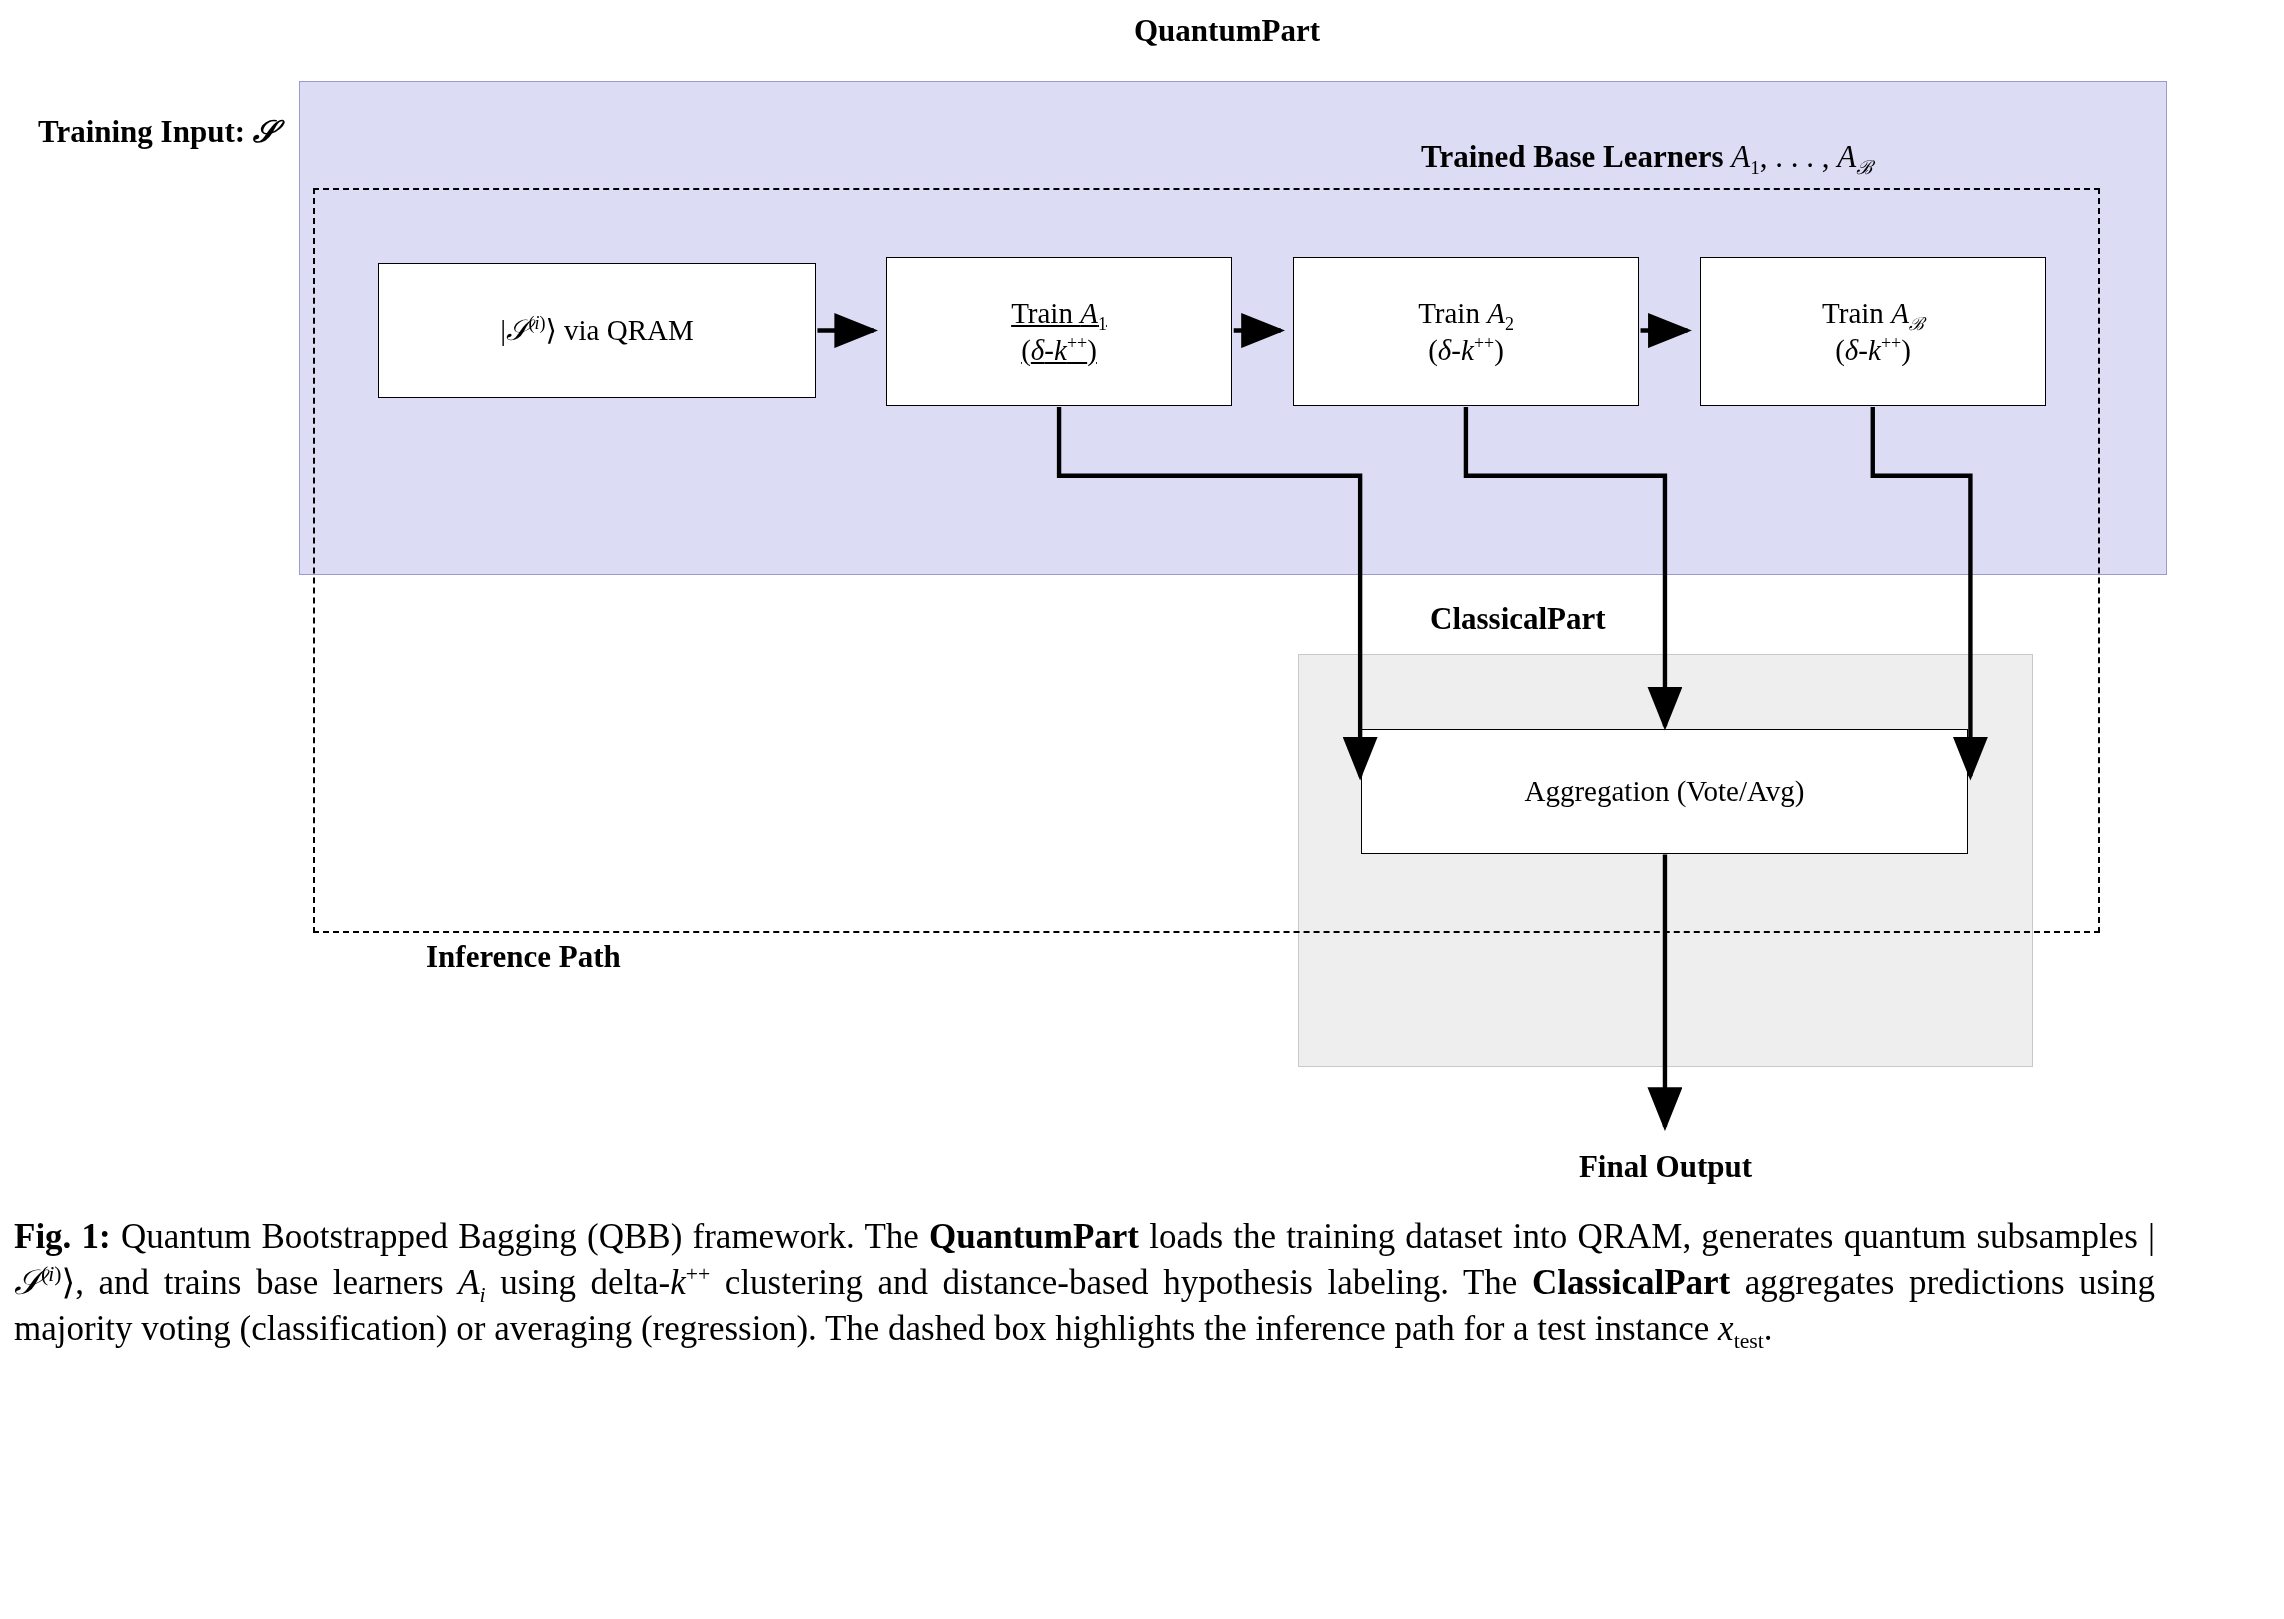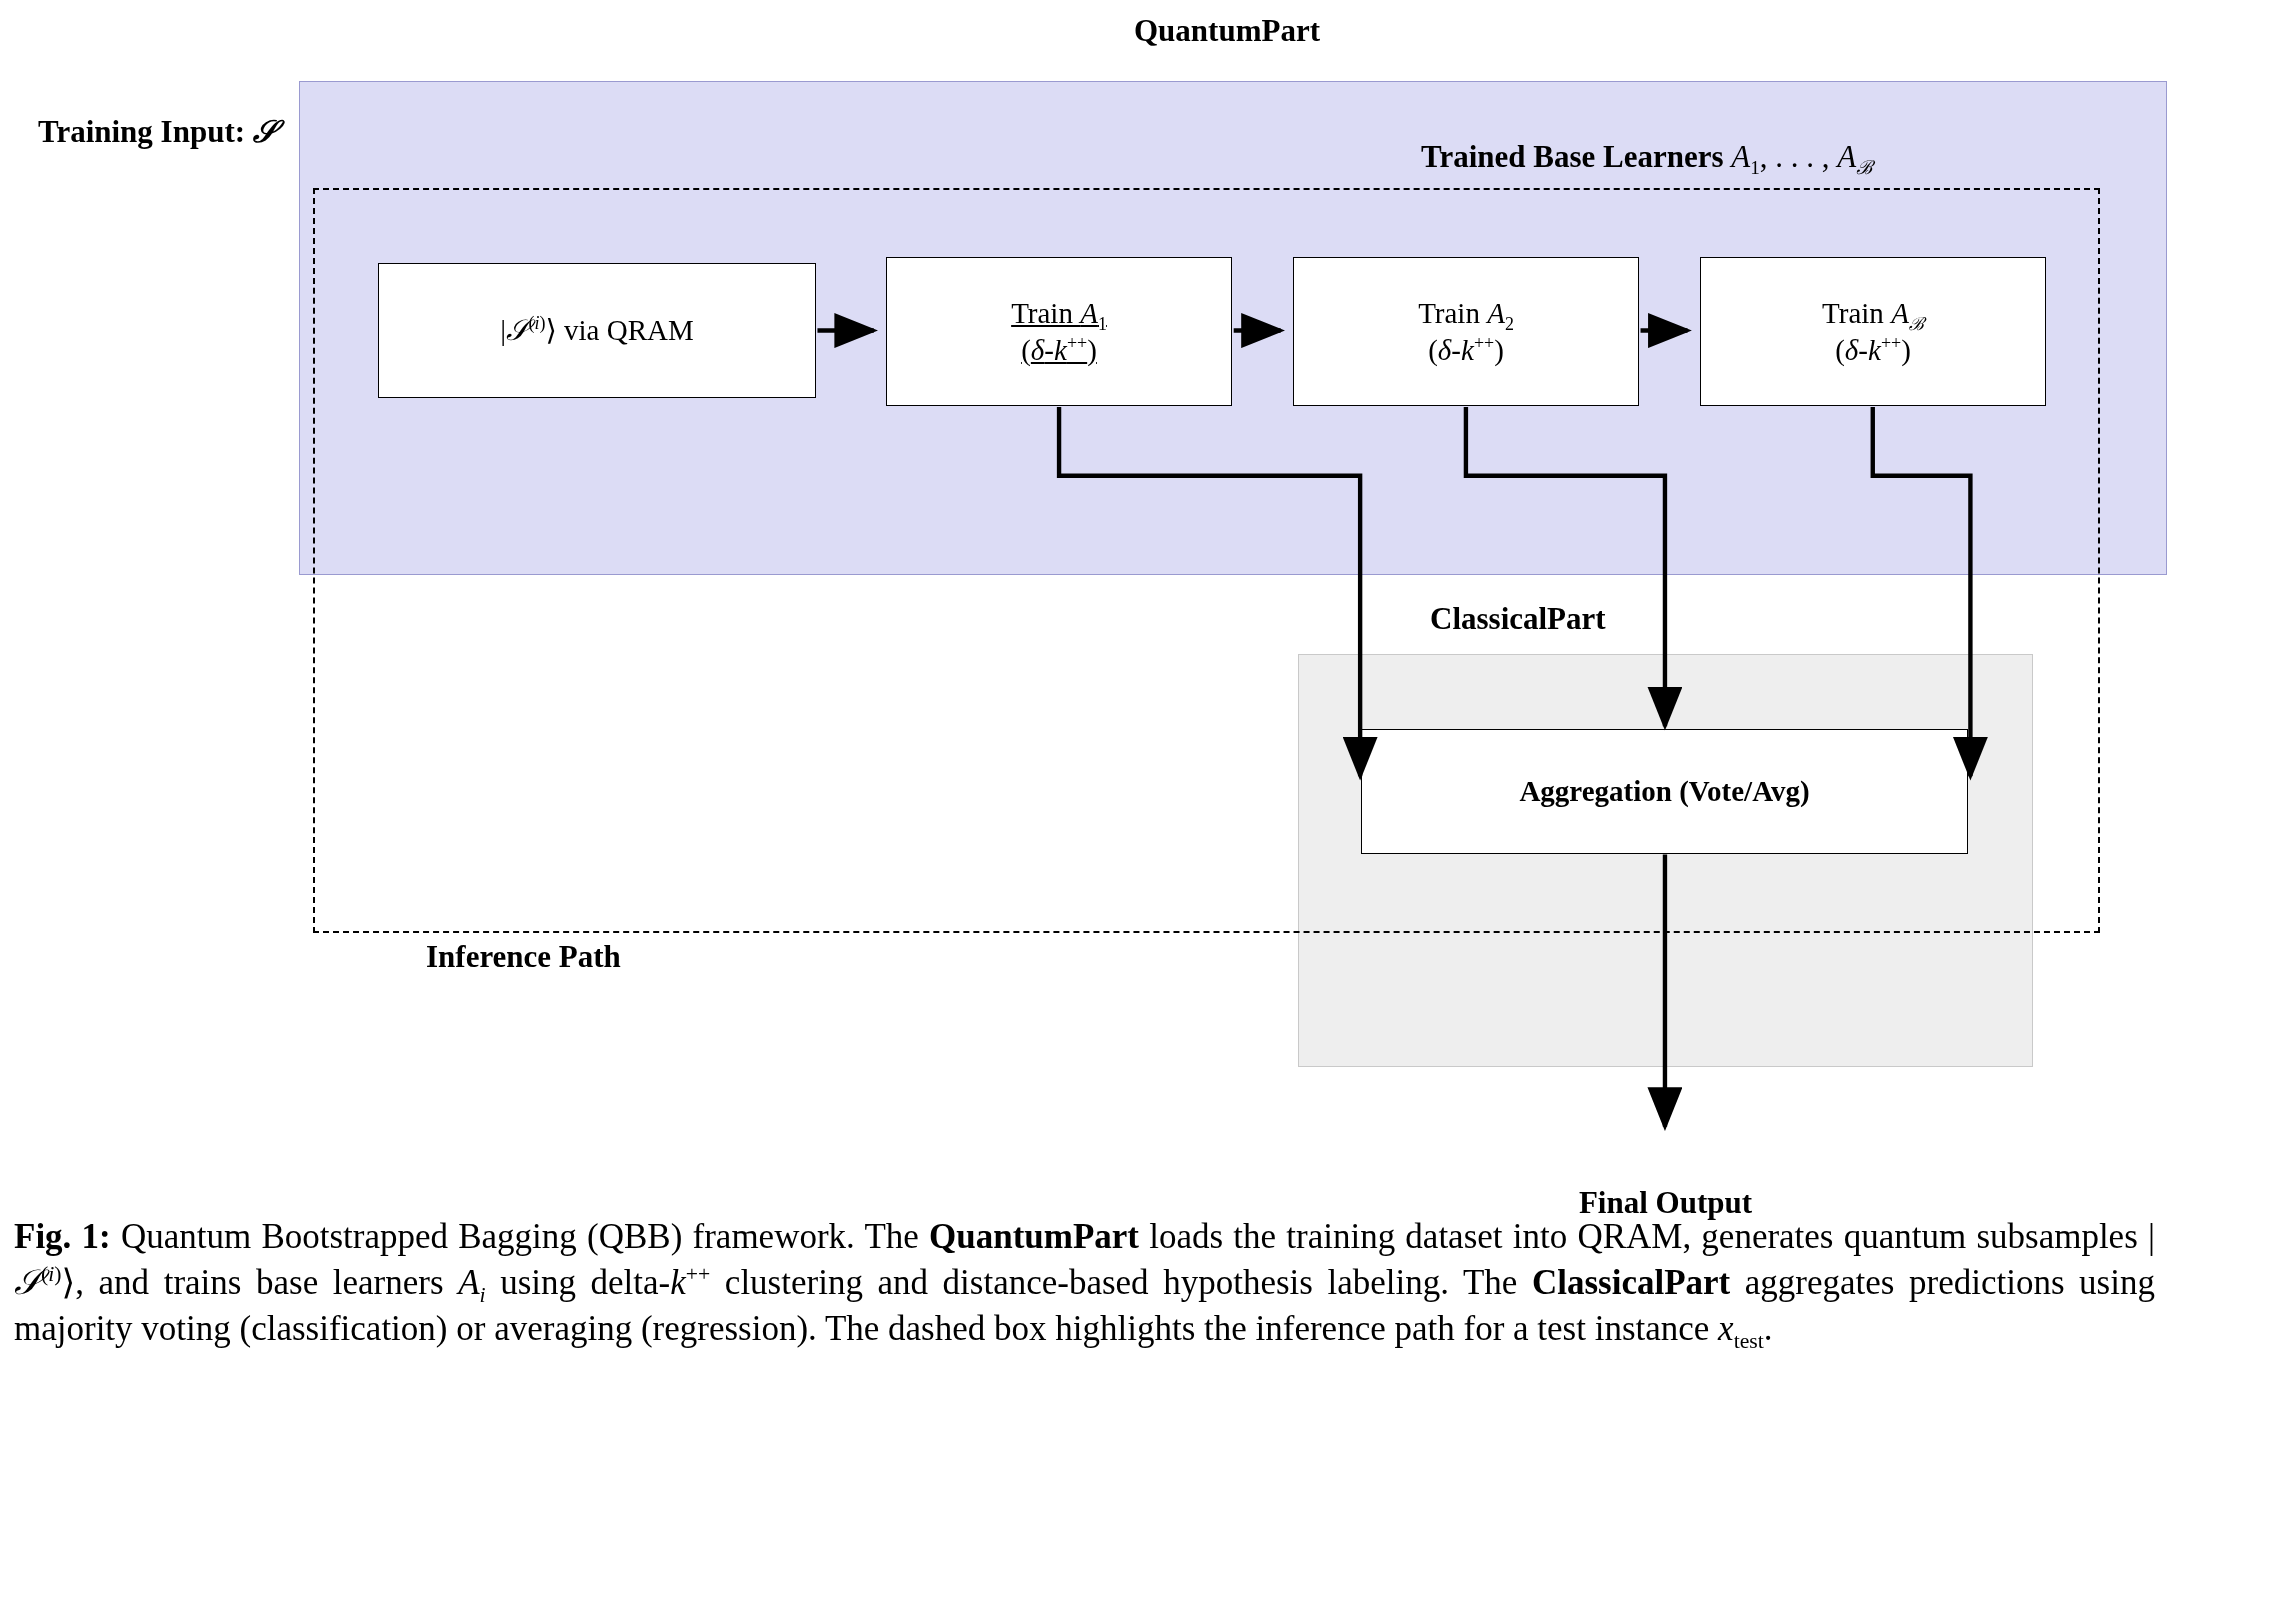--- a/index.html
+++ b/index.html
@@ -103,29 +103,28 @@
     border: 1.9px solid #000000;
     box-sizing: border-box;
     font-size: 29px;
     line-height: 1.26;
     flex-direction: column;
   }
   #node-qram  { left: 378px;  top: 263px; width: 438px; height: 135px; }
   #node-a1    { left: 886px; top: 257px; width: 346px; height: 149px; text-decoration: underline; }
   #node-a2    { left: 1293px; top: 257px; width: 346px; height: 149px; }
   #node-ab    { left: 1700px; top: 257px; width: 346px; height: 149px; }
-  #node-agg   { left: 1361px; top: 729px; width: 607px; height: 125px; font-weight: bold; }
+  #node-agg   { left: 1361px; top: 729px; width: 607px; height: 125px; }
 
   
   #final-output-label {
     left: 1440px;
     top: 1149px;
     width: 451px;
     font-size: 31px;
-    margin-top: 36px;
   }
 
   
   .mi { font-family: "Liberation Serif", serif; font-style: italic; }
   .cal { font-family: "Liberation Serif", serif; font-style: italic; }
   sup { font-size: 0.62em; vertical-align: super; line-height: 0; }
   sub { font-size: 0.62em; vertical-align: sub; line-height: 0; }
 
   
   #caption {

